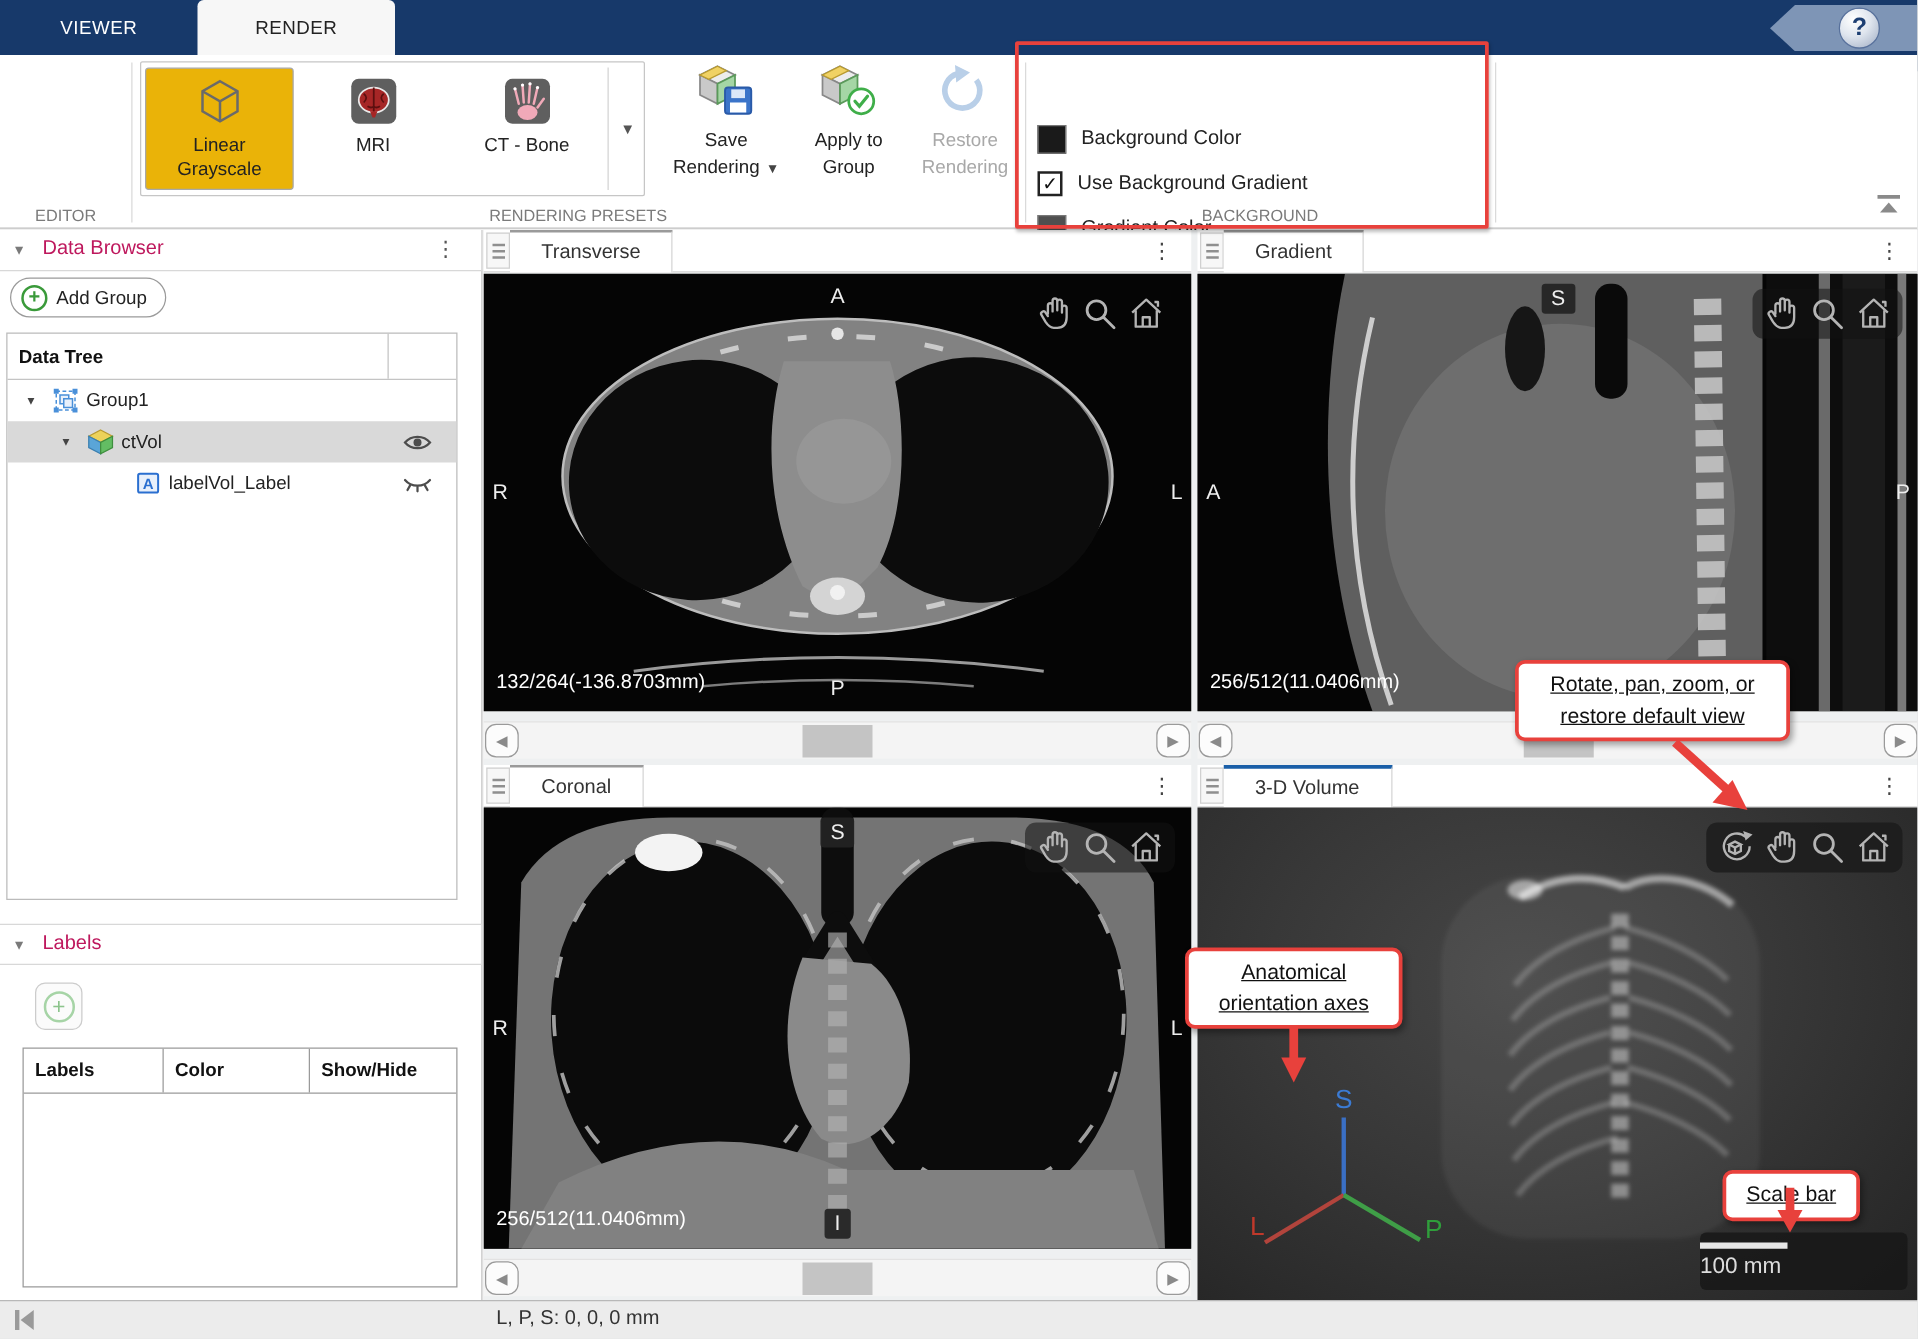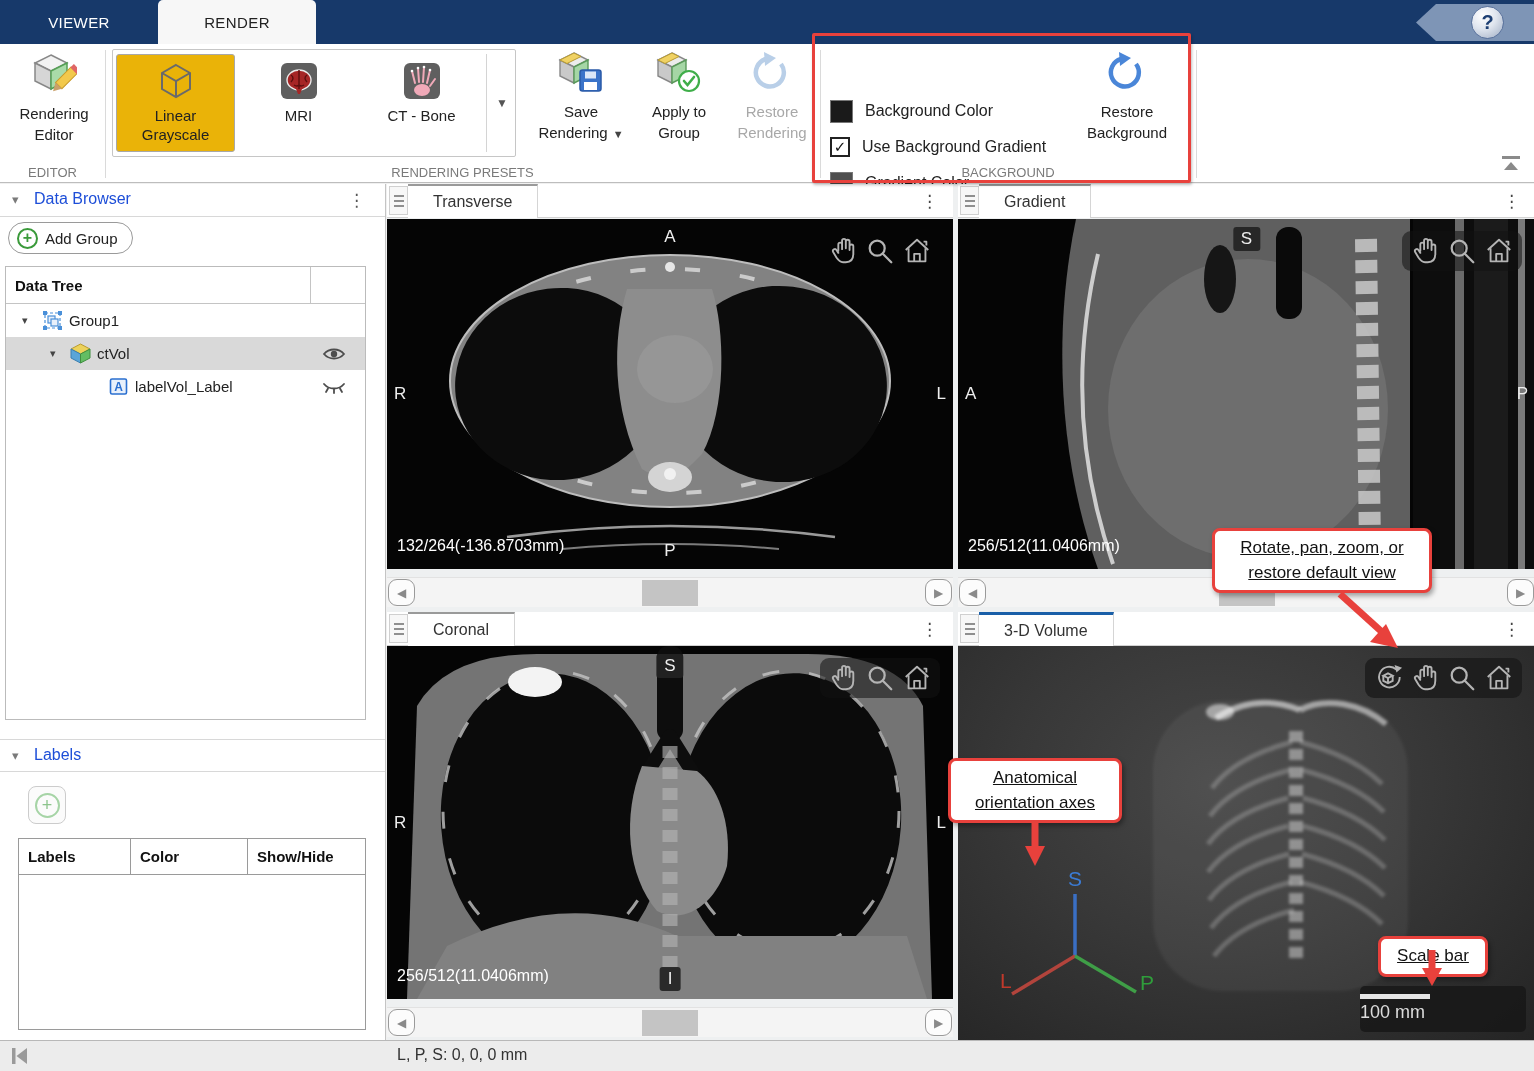--- a/index.html
+++ b/index.html
@@ -44,21 +44,21 @@
                    border-radius:2px; z-index:60; pointer-events:none; box-shadow:1px 2px 3px rgba(0,0,0,.25); }
   .collapse-strip { position:absolute; right:12px; top:112px; width:20px; height:16px; }
   .collapse-strip .bar { width:18px; height:3px; background:#8a8a8a; margin-bottom:3px; }
   .collapse-strip .tri { width:0; height:0; margin-left:2px; border-left:7px solid transparent;
                          border-right:7px solid transparent; border-bottom:8px solid #8a8a8a; }
 
   
   .sidebar { position:absolute; left:0; top:184px; width:386px; height:856px; background:#fff; border-right:1px solid #c4c4c4; }
   .panel-hdr { position:relative; height:33px; background:#fff; border-bottom:1px solid #d8d8d8; }
   .panel-hdr .tri { position:absolute; left:12px; top:8px; font-size:13px; color:#7a7a7a; }
-  .panel-hdr .ttl { position:absolute; left:34px; top:6px; font-size:16px; color:#1d4ed8; }
+  .panel-hdr .ttl { position:absolute; left:34px; top:6px; font-size:16px; color:#be185d; }
   .panel-hdr .dots { position:absolute; right:20px; top:6px; font-size:17px; color:#555; }
   .add-group { position:absolute; left:8px; top:38px; height:32px; padding:0 14px 0 8px; display:flex; align-items:center;
                border:1px solid #9a9a9a; border-radius:16px; background:#fff; font-size:15px; color:#222; }
   .plus-circle { width:21px; height:21px; border:2px solid #3a9a3a; border-radius:50%; color:#3a9a3a; font-size:16px;
                  display:flex; align-items:center; justify-content:center; margin-right:7px; font-weight:bold; line-height:1; }
   .tree-box { position:absolute; left:5px; top:82px; width:361px; height:454px; border:1px solid #bbb; background:#fff; }
   .tree-hdr { position:relative; height:37px; border-bottom:1px solid #c4c4c4; font-weight:bold; font-size:15px; color:#111;
               display:flex; align-items:center; padding-left:9px; }
   .tree-hdr .coldiv { position:absolute; left:304px; top:0; bottom:0; width:1px; background:#c4c4c4; }
   .tree-row { position:relative; height:33px; display:flex; align-items:center; font-size:15px; color:#222; }
@@ -135,35 +135,20 @@
     <div class="app-tab tab-render">RENDER</div>
     <div class="help-banner"></div>
     <div class="help-btn">?</div>
   </div>
 
   <div class="toolstrip">
     <div class="sep" style="left:105px"></div>
     <div class="sep" style="left:820px"></div>
     <div class="sep" style="left:1196px"></div>
 
-    <div class="ts-btn" style="left:8px; width:92px;">
-      <span>
-        <svg width="46" height="46" viewBox="0 0 46 46">
-          <polygon points="20,5 36,13 20,21 4,13" fill="#f2f2f2" stroke="#888" stroke-width="1.5"></polygon>
-          <polygon points="4,13 20,21 20,39 4,31" fill="#d6d6d6" stroke="#888" stroke-width="1.5"></polygon>
-          <polygon points="36,13 20,21 20,39 36,31" fill="#a9dba9" stroke="#55a055" stroke-width="1.5"></polygon>
-          <g transform="rotate(45 33 31)">
-            <rect x="28" y="16" width="9" height="22" fill="#f2c94c" stroke="#c79a2a"></rect>
-            <polygon points="28,38 37,38 32.5,46" fill="#caa06a"></polygon>
-            <rect x="28" y="12" width="9" height="5" fill="#e06666"></rect>
-          </g>
-        </svg>
-      </span>
-      <span class="lbl" style="width:80px">Rendering Editor</span>
-    </div>
     <div class="section-label" style="left:0; width:105px;">EDITOR</div>
 
     <div class="gallery">
       <div class="tile selected">
         <span>
           <svg width="40" height="40" viewBox="0 0 40 40" fill="none" stroke="#6a6a6a" stroke-width="2">
             <polygon points="20,4 34,12 34,28 20,36 6,28 6,12"></polygon>
             <polyline points="6,12 20,20 34,12"></polyline>
             <line x1="20" y1="20" x2="20" y2="36"></line>
           </svg>
@@ -253,29 +238,20 @@
     </div>
     <div class="bg-row" style="top:90px;">
       <span class="checkbox">
         <span>✓</span>
       </span>
       <span class="rl">Use Background Gradient</span>
     </div>
     <div class="bg-row" style="top:126px;">
       <span class="swatch" style="background: rgb(79, 79, 79);"></span>
       <span class="rl">Gradient Color</span>
-    </div>
-    <div class="ts-btn" style="left:1075px; width:104px;">
-      <span>
-        <svg width="44" height="44" viewBox="0 0 44 44" fill="none">
-          <path d="M16 9 A 14 14 0 1 0 31 14" stroke="#4a86d8" stroke-width="4.5"></path>
-          <polygon points="14,2 15,16 26,8" fill="#4a86d8"></polygon>
-        </svg>
-      </span>
-      <span class="lbl" style="width:100px">Restore Background</span>
     </div>
     <div class="section-label" style="left:820px; width:376px;">BACKGROUND</div>
 
     <div class="collapse-strip">
       <div class="bar"></div>
         <div class="tri"></div>
     </div>
   </div>
 
   <div class="highlight-box"></div>

